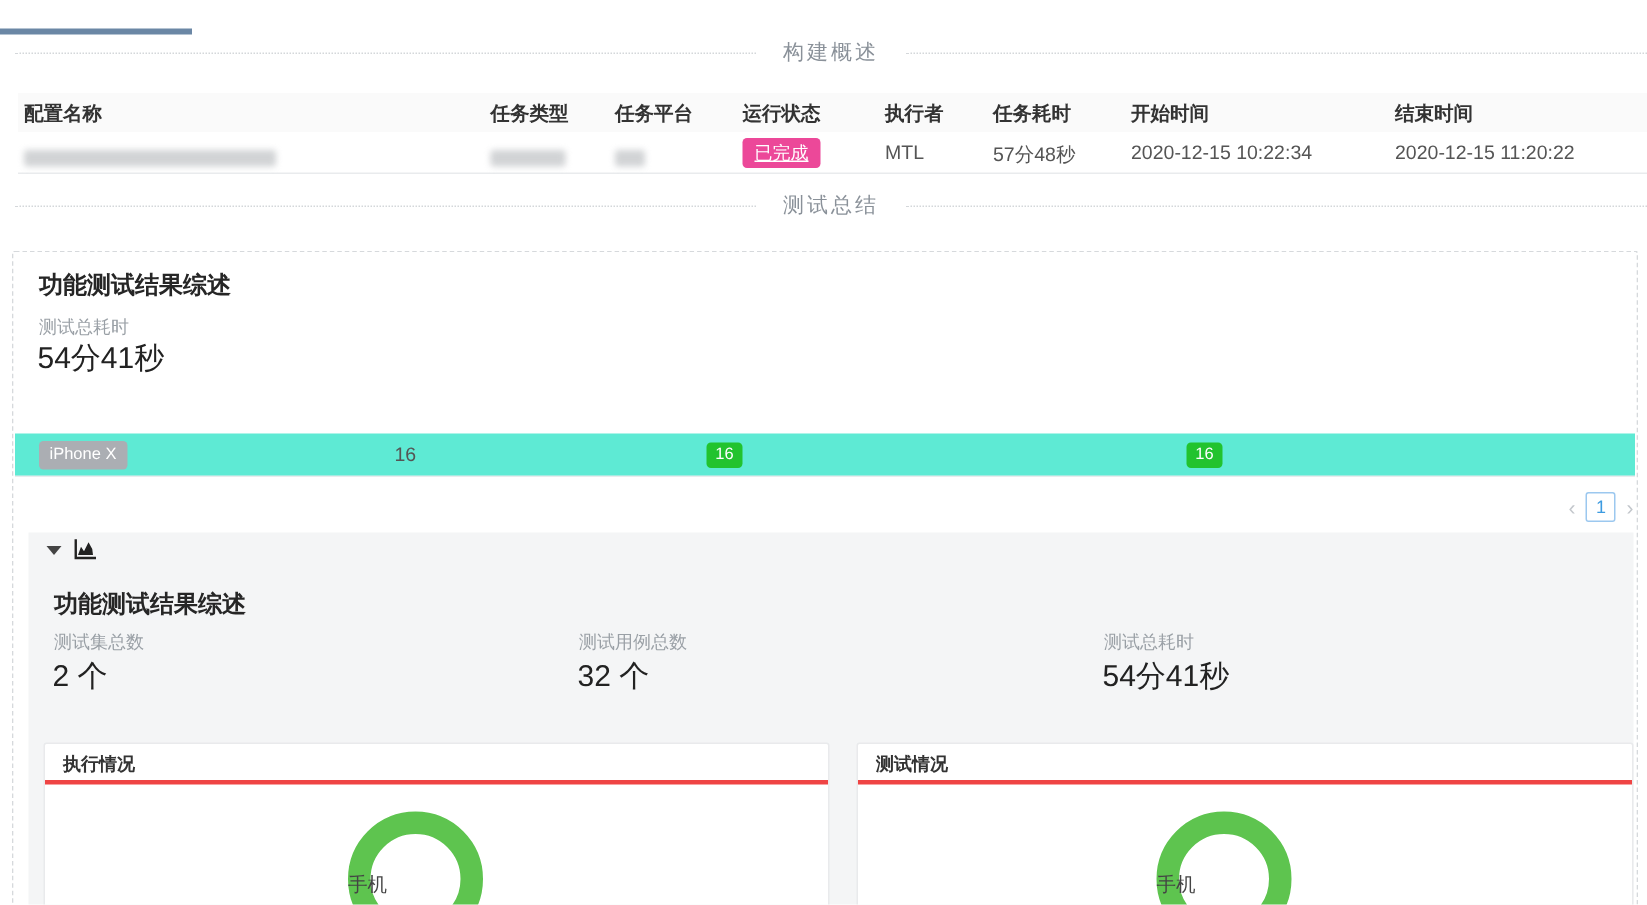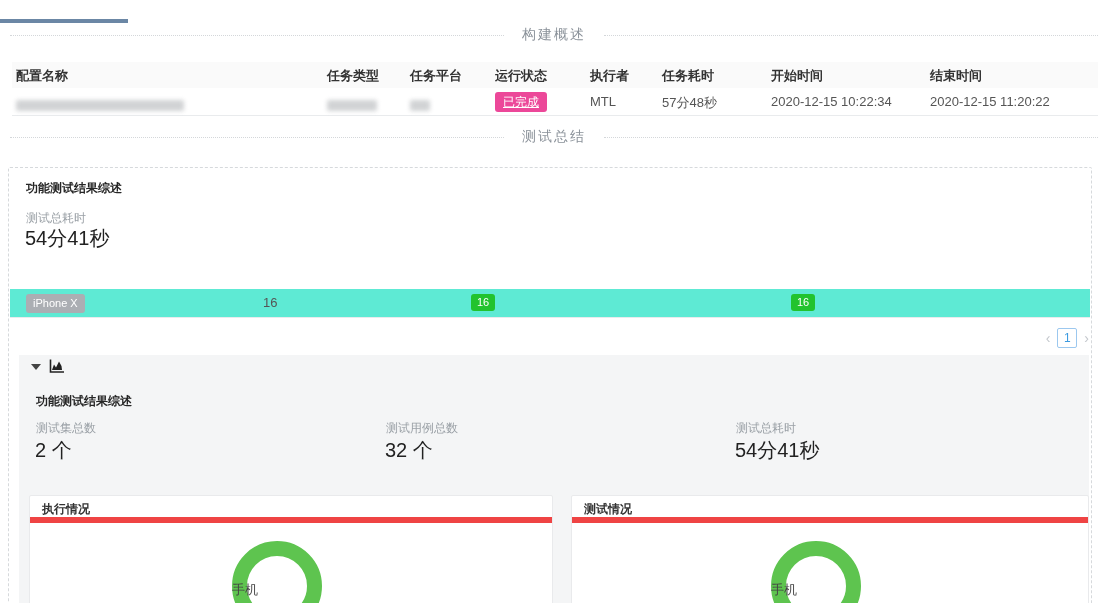--- a/index.html
+++ b/index.html
@@ -18,37 +18,37 @@
   .divider { left:10px; right:0; height:18px; display:flex; align-items:center; }
   .divider .dots { flex:1; border-top:1px dotted #d4d7da; height:0; }
   .divider .dtext { padding:0 18px; color:#8a9199; font-size:14px; letter-spacing:2px; white-space:nowrap; }
 
   
   .t1-head { left:12px; right:0; top:43px; height:26px; background:#fafafa; }
   .t1-row  { left:12px; right:0; top:69px; height:28px; background:#fff; border-bottom:1px solid #e9ebed; }
   .hcell { position:absolute; top:5px; font-weight:bold; color:#333; font-size:13px; white-space:nowrap; }
   .bcell { position:absolute; top:6px; color:#555; font-size:13px; white-space:nowrap; }
   .c0{left:4px} .c1{left:315px} .c2{left:398px} .c3{left:483px}
-  .c4{left:578px} .c5{left:650px} .c6{left:759px} .c7{left:918px}
+  .c4{left:578px} .c5{left:650px} .c6{left:742px} .c7{left:918px}
 
   .blurblock { display:inline-block; height:11px; border-radius:2px;
     background:#b9bcbf; filter:blur(2px); opacity:.65; vertical-align:middle; }
 
   .badge-green { display:inline-block; background:#ec4899; color:#fff; font-size:12px;
     line-height:1; padding:4px 8px; border-radius:3px;text-decoration:underline; }
   .badge-count { display:inline-block; min-width:24px; text-align:center; background:#22c32e;
     color:#fff; font-size:11px; line-height:1; padding:3px 0; border-radius:3px; }
   .badge-gray { display:inline-block; background:#abaeb3; color:#fff; font-size:11px;
     line-height:1; padding:4px 7px; border-radius:3px; }
 
   
   .dashed-box { left:8px; width:1084px; top:148px; height:480px;
     border:1px dashed #d6d9dc; border-radius:2px; background:#fff; }
 
-  .card-title { position:absolute; font-size:12px; font-weight:bold; color:#262626; white-space:nowrap; }
+  .card-title { position:absolute; font-size:16px; font-weight:bold; color:#262626; white-space:nowrap; }
   .stat-label { position:absolute; font-size:12px; color:#9aa0a6; white-space:nowrap; }
   .stat-value { position:absolute; font-size:20px; color:#222; white-space:nowrap; }
 
   
   .t2-head { position:absolute; left:1px; right:1px; top:95px; height:26px; background:#fafafa; }
   .t2-row  { position:absolute; left:1px; right:1px; top:121px; height:29px; background:#5eead4; border-bottom:1px solid #e9ebed; }
   .d0{left:16px} .d1{left:253px} .d2{left:461px} .d3{left:781px}
 
   
   .pager { position:absolute; top:160px; right:2px; display:flex; align-items:center; gap:7px; }
@@ -61,21 +61,21 @@
   .caret { position:absolute; left:12px; top:9px; width:0; height:0; cursor:pointer;
     border-left:5px solid transparent; border-right:5px solid transparent; border-top:6px solid #444; }
   .chart-ico { position:absolute; left:30px; top:4px; }
 
   
   .chart-card { position:absolute; top:140px; height:150px; background:#fff;
     border:1px solid #e9eaec; border-radius:2px; }
   .cc-a { left:10px;  width:524px; }
   .cc-b { left:552px; width:518px; }
   .cc-head { height:27px; line-height:27px; padding-left:12px; font-size:12px; font-weight:bold;
-    color:#333; border-bottom:6px solid #ef4444; }
+    color:#333; border-bottom:3px solid #ef4444; }
   .donut { position:absolute; top:45px; width:90px; height:90px; border:15px solid #5ec44f; border-radius:50%; }
   .donut-txt { position:absolute; text-align:left; color:#444; white-space:nowrap; }
   .dt1 { font-size:13px; } .dt2 { font-size:12px; }
 </style>
 </head>
 <body>
 
 <div class="abs top-bar"></div>
 
 <div class="abs divider" style="top:7px;">

